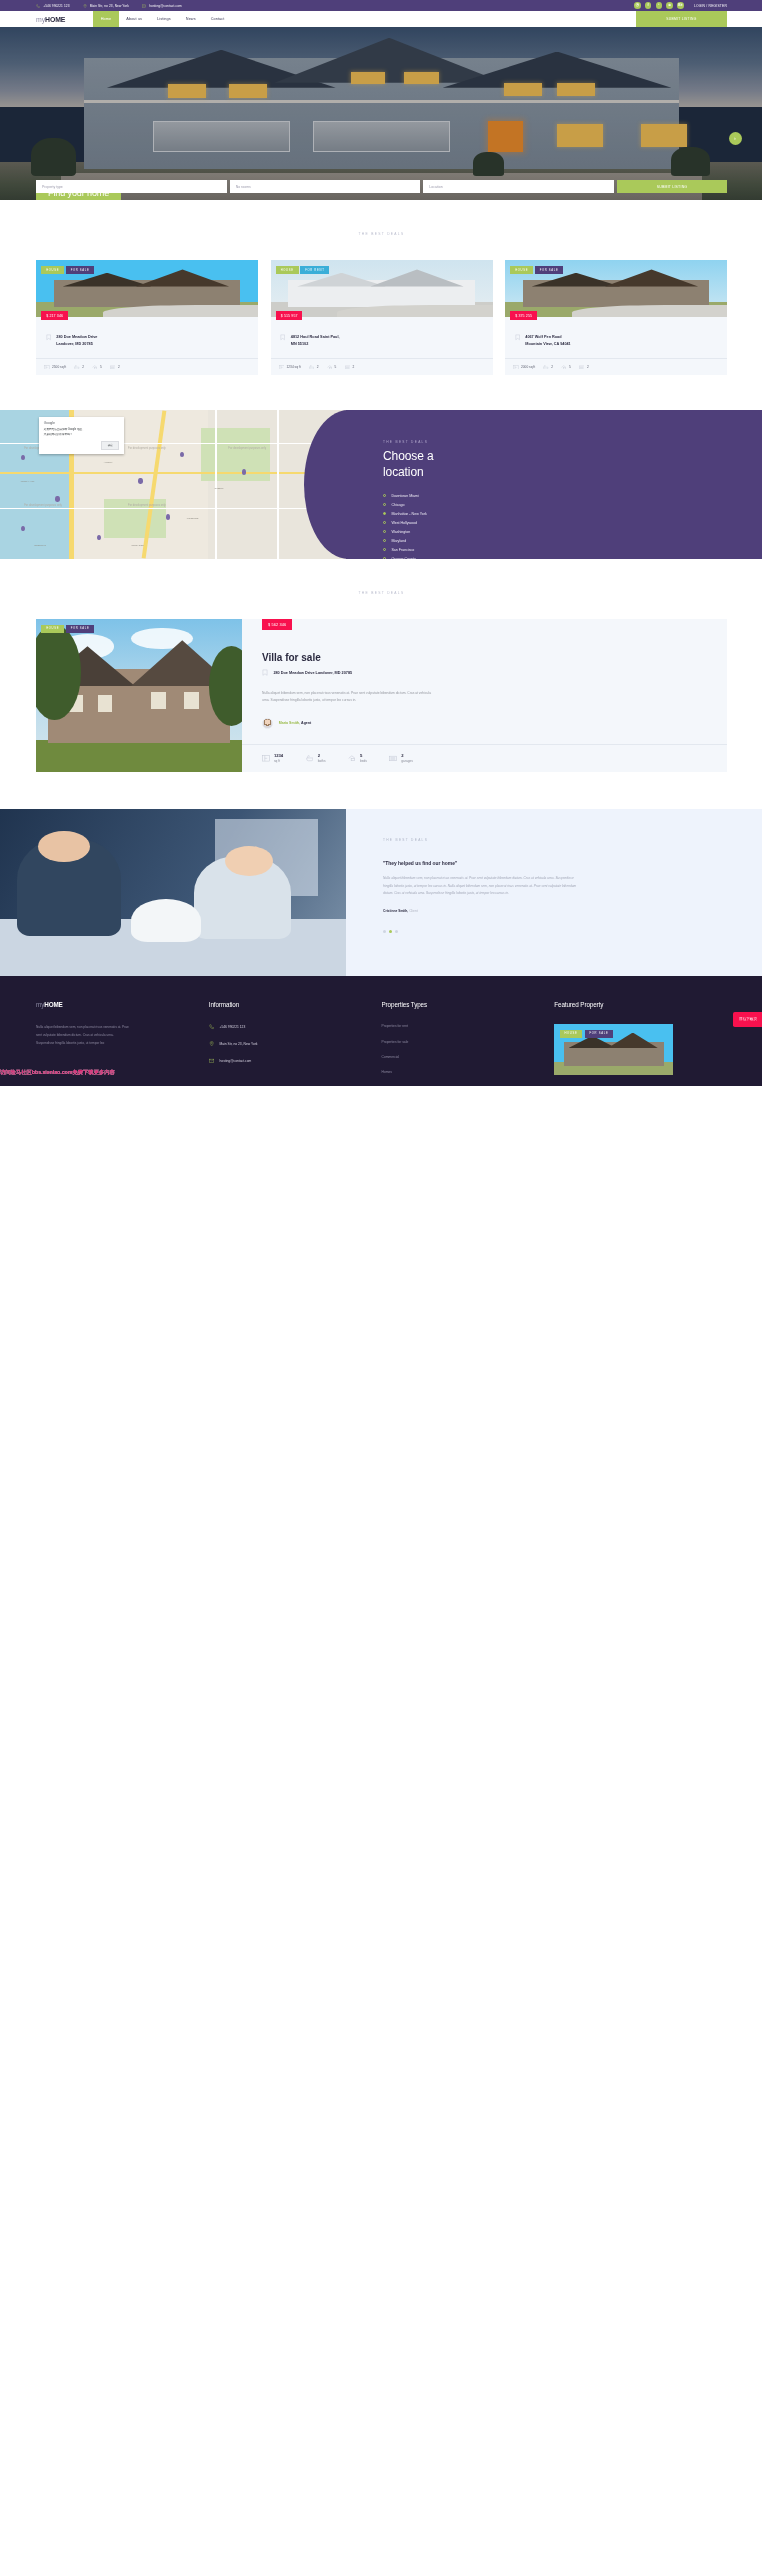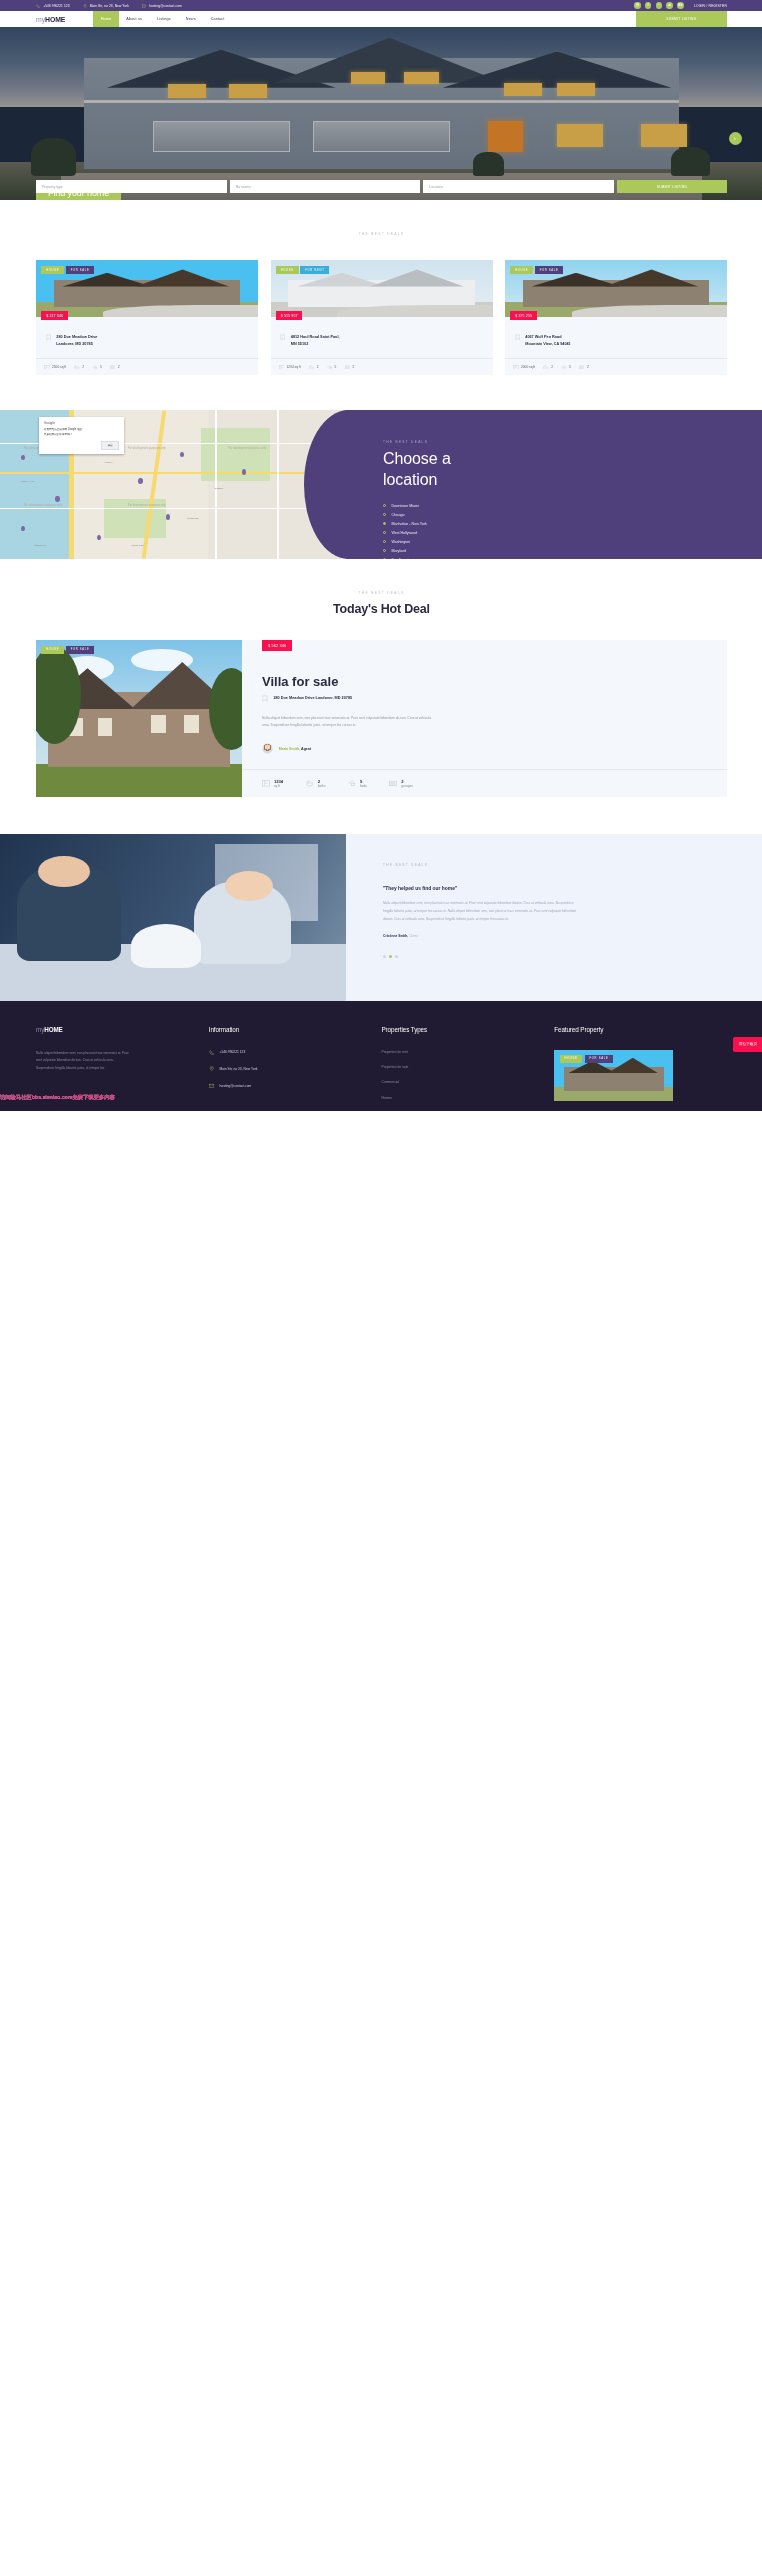--- a/index.html
+++ b/index.html
@@ -187,42 +187,42 @@
   .gm-ok span { background:#eef0f2;color:#3c4043;font-size:2.6px;padding:1.8px 5.4px;border:0.6px solid #dadce0; }
   .loc-panel {
     flex:1; background:#4f3f7a; color:#fff; padding:30px 0 0 37px; position:relative;
   }
   .loc-panel:before{
     content:"";position:absolute;left:-42px;top:0;width:89px;height:100%;
     background:#4f3f7a;border-radius:50% 0 0 50%/50% 0 0 50%;
   }
   .loc-inner { position:relative; z-index:2; }
   .loc-eyebrow { font-size:3.2px;letter-spacing:1.3px;color:#b3a9cd;text-transform:uppercase; }
-  .loc-title { font-size:16px;font-weight:400;line-height:1.28;margin-top:5.4px;letter-spacing:-0.1px; }
+  .loc-title { font-size:12px;font-weight:400;line-height:1.28;margin-top:5.4px;letter-spacing:-0.1px; }
   .loc-list { margin-top:13.7px; }
   .loc-item { display:flex;align-items:center;gap:5.4px;margin-bottom:5px; }
   .dot { width:3px;height:3px;border-radius:50%;border:0.6px solid #aac95a;box-sizing:border-box; }
   .dot.on { background:#aac95a; }
   .loc-item span { font-size:3.6px;color:#ece9f3; }
 
   
   .hotdeal { padding:32px 0 37px; background:#fff; }
   .hd-box { display:flex; margin-top:24px; }
   .hd-img { width:206px; position:relative; overflow:hidden; }
   .hd-sky{position:absolute;inset:0;background:linear-gradient(#7ec2e8,#bcdcec 55%,#d8e6ec);}
   .hd-cloud{position:absolute;background:#fff;border-radius:50%;opacity:.85;}
   .hd-lawn{position:absolute;left:0;right:0;bottom:0;height:21%;background:#6f8a3e;}
   .hd-house{position:absolute;left:6%;right:6%;top:33%;bottom:19%;background:#a08a76;}
   .hd-roof{position:absolute;left:2%;width:46%;top:18%;height:26%;background:#4a4038;clip-path:polygon(50% 0,100% 100%,0 100%);}
   .hd-roof2{position:absolute;left:46%;width:50%;top:14%;height:30%;background:#564a40;clip-path:polygon(50% 0,100% 100%,0 100%);}
   .hd-tree{position:absolute;background:#3f5c2c;border-radius:50%;}
   .hd-body { flex:1; background:#f4f7fb; padding:18px 20px 0 20px; position:relative; }
   .hd-price { position:absolute;left:20px;top:0px;background:#f8114e;color:#fff;
     font-size:3.9px;padding:3px 6px;letter-spacing:0.1px; }
-  .hd-title { font-size:13px;font-weight:700;margin-top:15.5px;color:#2b2a40; }
+  .hd-title { font-size:10px;font-weight:700;margin-top:15.5px;color:#2b2a40; }
   .hd-addr { display:flex;align-items:center;gap:5.4px;margin-top:6px;font-size:3.8px;font-weight:700;color:#2b2a40; }
   .hd-desc { margin-top:13px;font-size:3.3px;line-height:2.35;color:#94979f;max-width:173px; }
   .hd-agent { display:flex;align-items:center;gap:6px;margin-top:13px;padding-bottom:15.5px; }
   .avatar {
     width:10.7px;height:10.7px;border-radius:50%;
     background:radial-gradient(circle at 50% 34%, #f0d4bd 0 34%, #9b7a5c 35% 52%, #d8d6da 53% 100%);
     border:0.6px solid #e6e9ef;
   }
   .hd-agent .nm { font-size:3.6px; }
   .hd-agent .nm b { color:#9bbb4b;font-weight:700; }
@@ -643,21 +643,20 @@
           <span>Orange County</span>
         </div>
       </div>
     </div>
   </div>
 </section>
 
 <section class="hotdeal">
   <div class="wrap">
     <div class="sec-eyebrow">THE BEST DEALS</div>
-    <h2 class="sec-title">Today's Hot Deal</h2>
 
     <div class="hd-box">
       <div class="hd-img">
         <div class="hd-sky"></div>
         <div class="hd-cloud" style="left:12%;top:10%;width:26%;height:16%"></div>
         <div class="hd-cloud" style="left:46%;top:6%;width:30%;height:14%"></div>
         <div class="hd-lawn"></div>
         <div class="hd-house"></div>
         <div class="hd-roof"></div>
         <div class="hd-roof2"></div>

